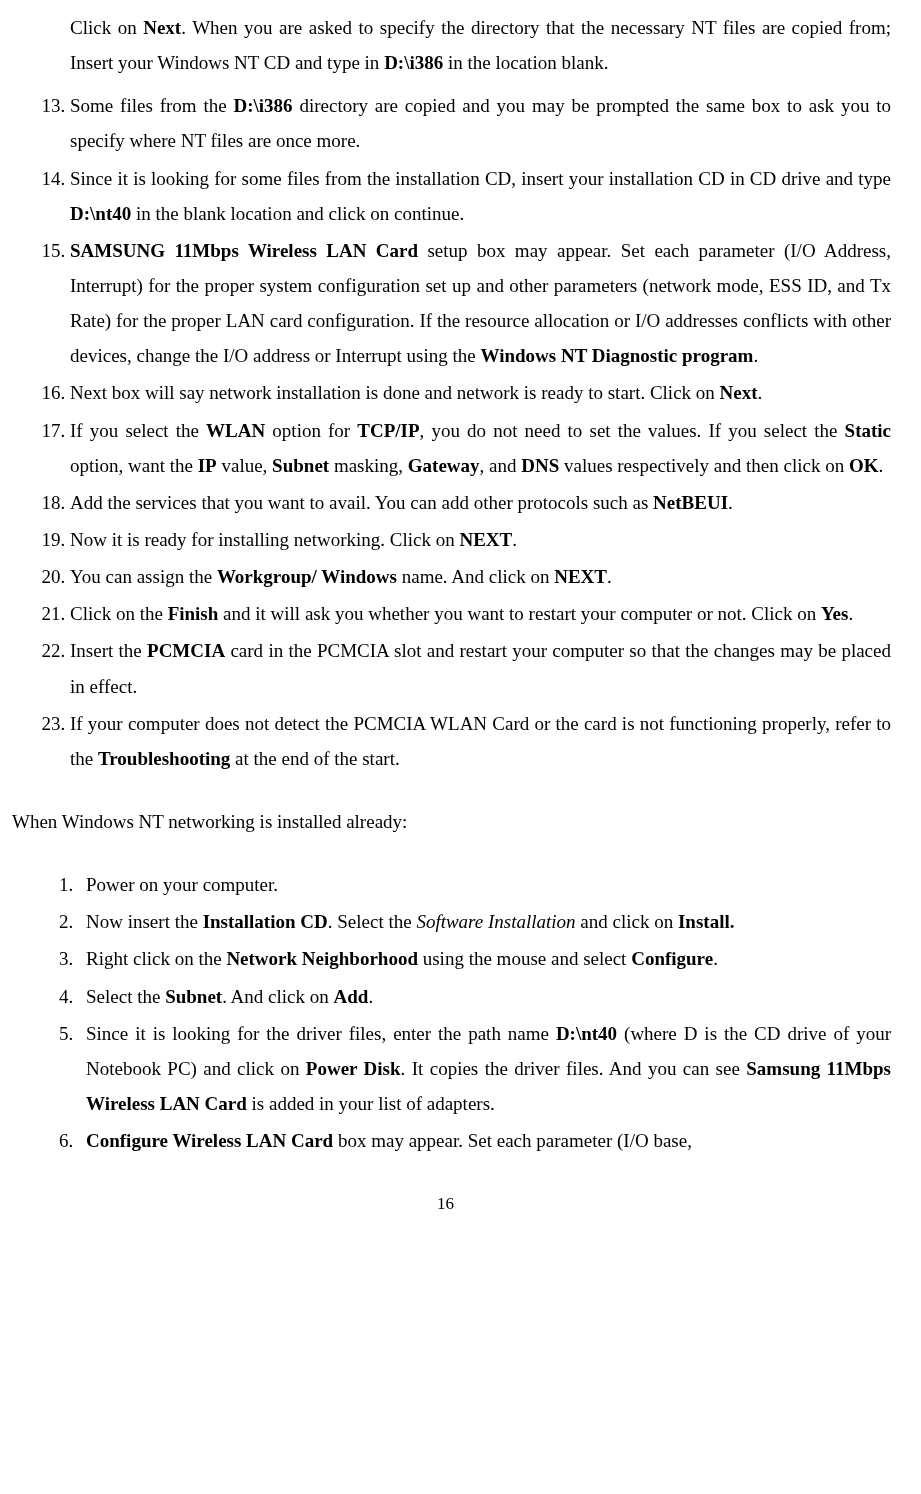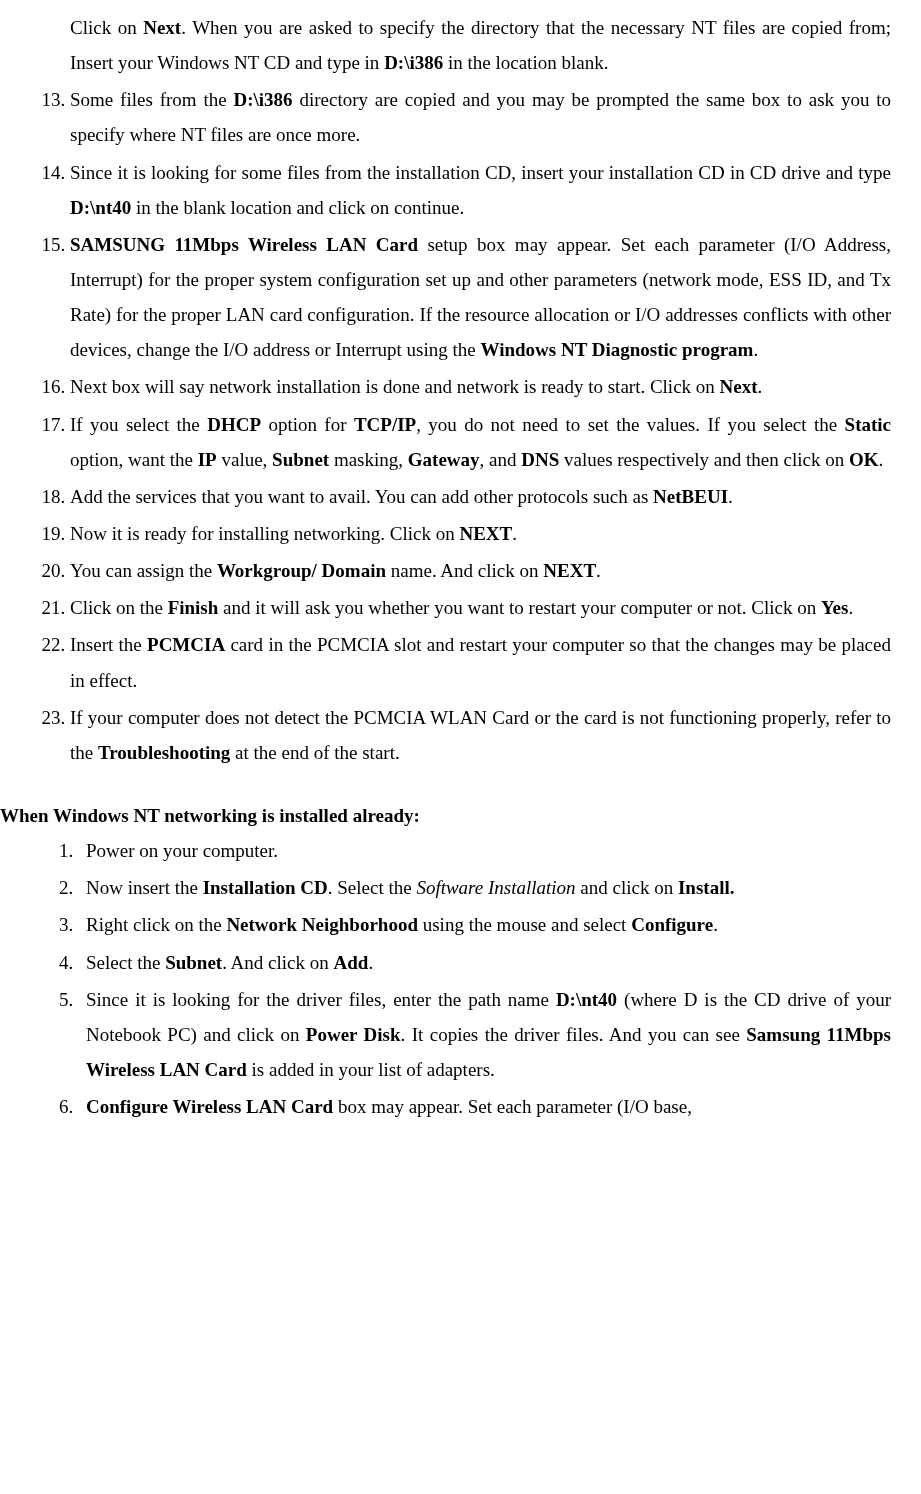--- a/index.html
+++ b/index.html
@@ -31,26 +31,27 @@
       list-style-position: outside;
     }
     ol.second-list > li {
       padding-left: 8px;
       text-align: justify;
       margin-bottom: 2px;
     }
     .continuation {
       padding-left: 70px;
       text-align: justify;
-      margin-bottom: 2px;
+      margin-bottom: 8px;
     }
     .heading {
-      font-weight: bold;
+      font-weight: normal;
       margin-top: 28px;
-      padding-left: 0;
+      margin-bottom: 28px;
+      padding-left: 12px;
     }
     .page-number {
       text-align: center;
       margin-top: 30px;
       font-size: 17px;
     }
     b { font-weight: bold; }
     i { font-style: italic; }
   </style>
 </head>
@@ -69,30 +70,30 @@
     <li>
       <span>Since it is looking for some files from the installation CD, insert your installation CD in CD drive and type </span><b>D:\nt40</b><span> in the blank location and click on continue.</span>
     </li>
     <li>
       <b>SAMSUNG 11Mbps Wireless LAN Card</b><span> setup box may appear. Set each parameter (I/O Address, Interrupt) for the proper system configuration set up and other parameters (network mode, ESS ID, and Tx Rate) for the proper LAN card configuration. If the resource allocation or I/O addresses conflicts with other devices, change the I/O address or Interrupt using the </span><b>Windows NT Diagnostic program</b><span>.</span>
     </li>
     <li>
       <span>Next box will say network installation is done and network is ready to start. Click on </span><b>Next</b><span>.</span>
     </li>
     <li>
-      <span>If you select the </span><b>DHCP</b><span> option for </span><b>TCP/IP</b><span>, you do not need to set the values. If you select the </span><b>Static</b><span> option, want the </span><b>IP</b><span> value, </span><b>Subnet</b><span> masking, </span><b>Gateway</b><span>, and </span><b>DNS</b><span> values respectively and then click on </span><b>OK</b><span>.</span>
+      <span>If you select the </span><b>WLAN</b><span> option for </span><b>TCP/IP</b><span>, you do not need to set the values. If you select the </span><b>Static</b><span> option, want the </span><b>IP</b><span> value, </span><b>Subnet</b><span> masking, </span><b>Gateway</b><span>, and </span><b>DNS</b><span> values respectively and then click on </span><b>OK</b><span>.</span>
     </li>
     <li>
       <span>Add the services that you want to avail. You can add other protocols such as </span><b>NetBEUI</b><span>.</span>
     </li>
     <li>
       <span>Now it is ready for installing networking. Click on </span><b>NEXT</b><span>.</span>
     </li>
     <li>
-      <span>You can assign the </span><b>Workgroup/ Domain</b><span> name. And click on </span><b>NEXT</b><span>.</span>
+      <span>You can assign the </span><b>Workgroup/ Windows</b><span> name. And click on </span><b>NEXT</b><span>.</span>
     </li>
     <li>
       <span>Click on the </span><b>Finish</b><span> and it will ask you whether you want to restart your computer or not. Click on </span><b>Yes</b><span>.</span>
     </li>
     <li>
       <span>Insert the </span><b>PCMCIA</b><span> card in the PCMCIA slot and restart your computer so that the changes may be placed in effect.</span>
     </li>
     <li>
       <span>If your computer does not detect the PCMCIA WLAN Card or the card is not functioning properly, refer to the </span><b>Troubleshooting</b><span> at the end of the start.</span>
     </li>
@@ -112,14 +113,15 @@
       <span>Select the </span><b>Subnet</b><span>. And click on </span><b>Add</b><span>.</span>
     </li>
     <li>
       <span>Since it is looking for the driver files, enter the path name </span><b>D:\nt40</b><span> (where D is the CD drive of your Notebook PC) and click on </span><b>Power Disk</b><span>. It copies the driver files. And you can see </span><b>Samsung 11Mbps Wireless LAN Card</b><span> is added in your list of adapters.</span>
     </li>
     <li>
       <b>Configure Wireless LAN Card</b><span> box may appear. Set each parameter (I/O base,</span>
     </li>
   </ol>
 
+  <div class="page-number">16</div>
 
 </div>
 
 </body></html>

